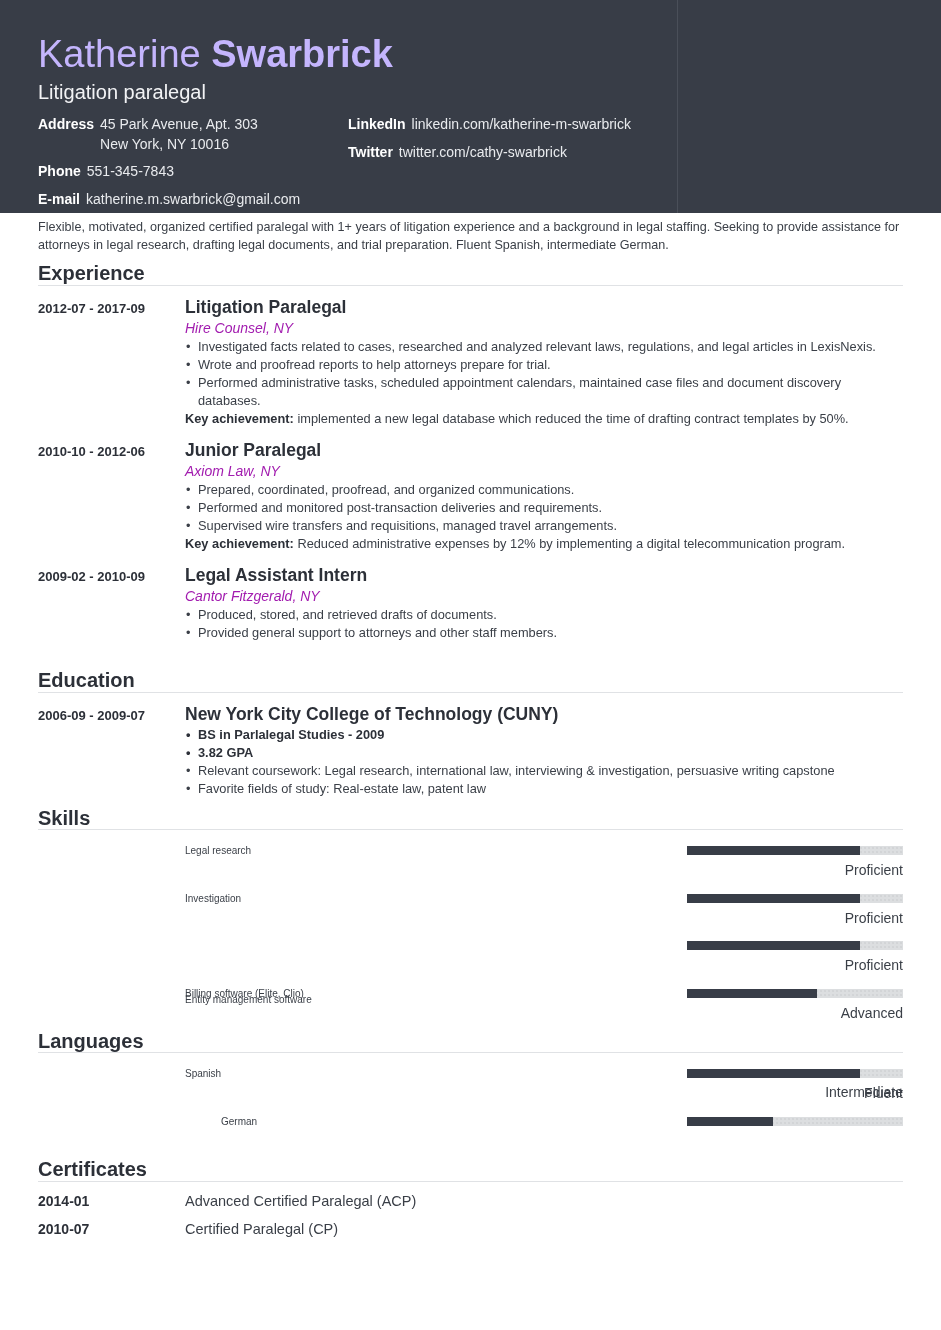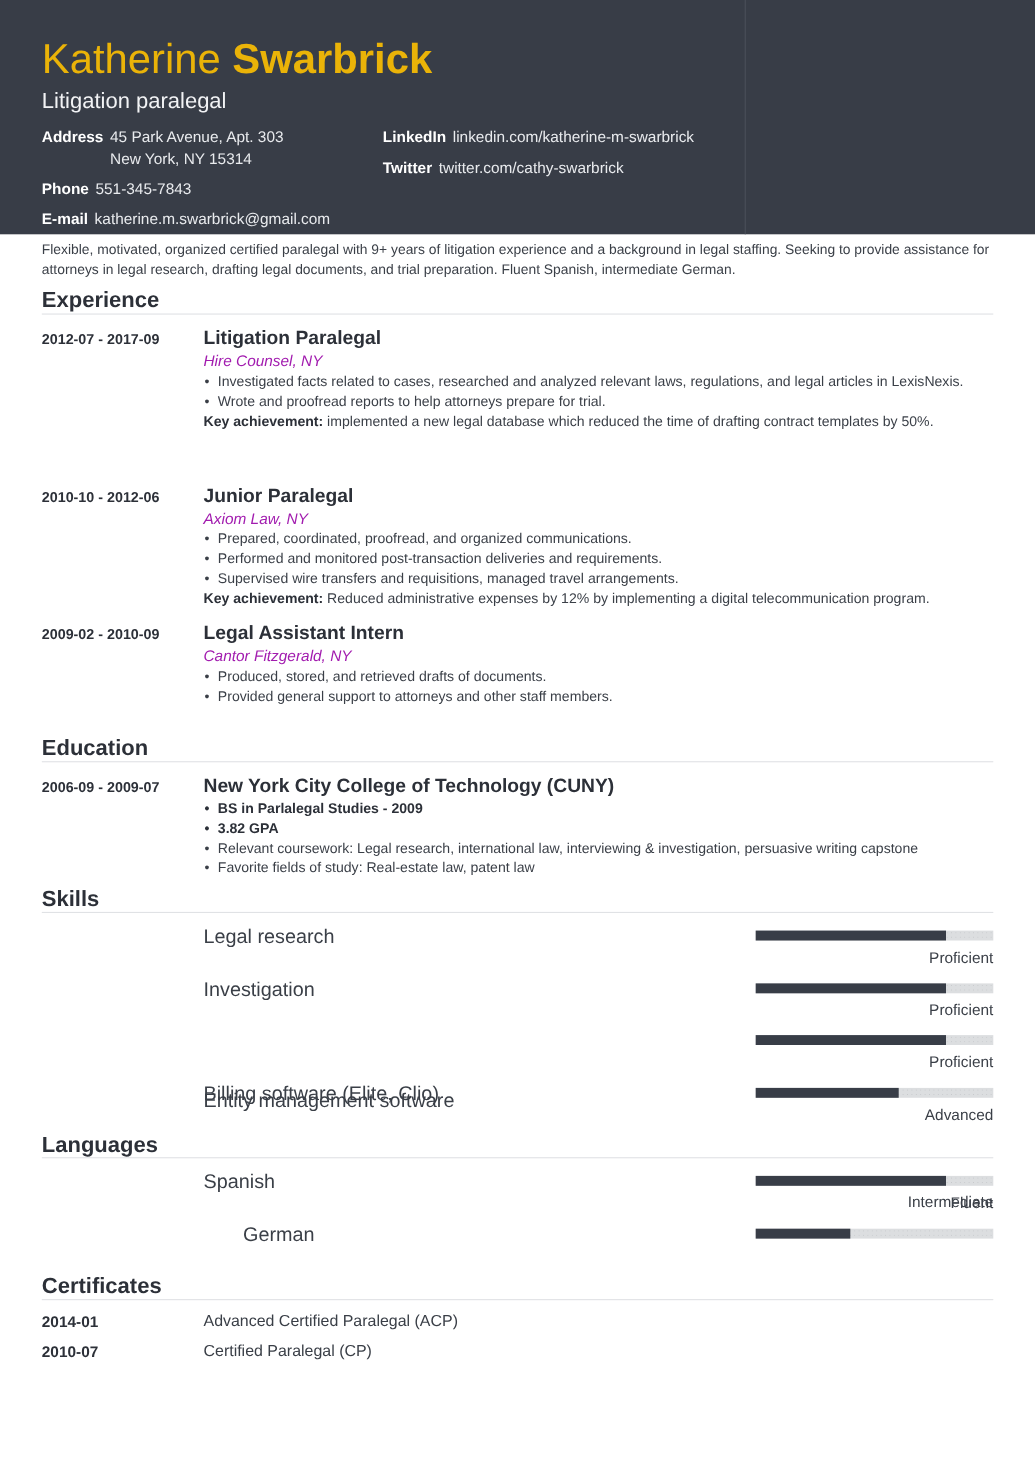--- a/index.html
+++ b/index.html
@@ -2,21 +2,21 @@
 <html><head>
   <meta charset="utf-8">
   <style>
     * { box-sizing: border-box; margin: 0; padding: 0; }
     html, body { width: 941px; height: 1330px; background: #ffffff; }
     body { font-family: "Liberation Sans", sans-serif; color: #333840; position: relative; overflow: hidden; }
 
     
     .header { position: absolute; left: 0; top: 0; width: 941px; height: 213px; background: #383d47; color: #ffffff; }
     .header-divider { position: absolute; left: 677px; top: 0; width: 1px; height: 213px; background: #4a4f59; }
-    .name { position: absolute; left: 38px; top: 32px; font-size: 38px; line-height: 44px; color: #eab308; }
+    .name { position: absolute; left: 38px; top: 32px; font-size: 38px; line-height: 44px; color: #c4b5fd; }
     .name .last { font-weight: bold; }
     .role { position: absolute; left: 38px; top: 80px; font-size: 20px; line-height: 24px; color: #f2f3f5; }
     .contact { position: absolute; font-size: 14px; line-height: 20px; color: #e9ebee; white-space: nowrap; }
     .contact .lbl { font-weight: bold; color: #ffffff; margin-right: 6px; }
     .contact .val { display: inline-block; vertical-align: top; }
     .c-address { left: 38px; top: 114px; }
     .c-phone { left: 38px; top: 161px; }
     .c-email { left: 38px; top: 189px; }
     .c-linkedin { left: 348px; top: 114px; }
     .c-twitter { left: 348px; top: 142px; }
@@ -30,21 +30,21 @@
     .entry { position: absolute; left: 185px; width: 720px; }
     .entry-title { font-size: 17.5px; font-weight: bold; color: #2c3038; line-height: 24px; }
     .entry-sub { font-size: 14px; font-style: italic; color: #a21caf; line-height: 20px; margin-top: -1px; }
     .entry ul { list-style: none; }
     .entry li { position: relative; padding-left: 13px; font-size: 12.8px; line-height: 18px; color: #3a3f47; }
     .entry li::before { content: "•"; position: absolute; left: 1px; top: 0; }
     .entry li.strong { font-weight: bold; color: #2c3038; }
     .entry .key { font-size: 12.8px; line-height: 18px; color: #3a3f47; }
     .entry .key b { color: #2c3038; }
 
-    .skill-name { position: absolute; left: 185px; font-size: 18px; line-height: 18px; color: #3a3f47; }
+    .skill-name { position: absolute; left: 185px; font-size: 10px; line-height: 18px; color: #3a3f47; }
     .bar { position: absolute; left: 687px; width: 216px; height: 9px;
            background-color: #dcdee0;
            background-image: radial-gradient(#c7c9cc 0.6px, transparent 0.8px);
            background-size: 4px 4px; }
     .bar-fill { position: absolute; left: 0; top: 0; height: 9px; background: #383d47; }
     .level { position: absolute; right: 38px; font-size: 14px; line-height: 16px; color: #3a3f47; text-align: right; }
 
     .cert-date { position: absolute; left: 38px; font-size: 14px; font-weight: bold; color: #2c3038; line-height: 18px; }
     .cert-name { position: absolute; left: 185px; font-size: 14.5px; color: #3a3f47; line-height: 18px; }
   </style>
@@ -53,48 +53,49 @@
 
 <div class="header">
   <div class="header-divider"></div>
   <div class="name">
     <span>Katherine</span>
     <span class="last">Swarbrick</span>
   </div>
   <div class="role">Litigation paralegal</div>
 
   <div class="contact c-address">
-    <span class="lbl">Address</span><span class="val"><span>45 Park Avenue, Apt. 303</span><br><span>New York, NY 15314</span></span>
+    <span class="lbl">Address</span><span class="val"><span>45 Park Avenue, Apt. 303</span><br><span>New York, NY 10016</span></span>
   </div>
   <div class="contact c-phone">
     <span class="lbl">Phone</span><span class="val">551-345-7843</span>
   </div>
   <div class="contact c-email">
     <span class="lbl">E-mail</span><span class="val">katherine.m.swarbrick@gmail.com</span>
   </div>
   <div class="contact c-linkedin">
     <span class="lbl">LinkedIn</span><span class="val">linkedin.com/katherine-m-swarbrick</span>
   </div>
   <div class="contact c-twitter">
     <span class="lbl">Twitter</span><span class="val">twitter.com/cathy-swarbrick</span>
   </div>
 </div>
 
-<div class="summary">Flexible, motivated, organized certified paralegal with 9+ years of litigation experience and a background in legal staffing. Seeking to provide assistance for attorneys in legal research, drafting legal documents, and trial preparation. Fluent Spanish, intermediate German.</div>
+<div class="summary">Flexible, motivated, organized certified paralegal with 1+ years of litigation experience and a background in legal staffing. Seeking to provide assistance for attorneys in legal research, drafting legal documents, and trial preparation. Fluent Spanish, intermediate German.</div>
 
 <div class="section-title" style="top:261px;">Experience</div>
 <div class="section-rule" style="top:285px;"></div>
 
 <div class="entry-date" style="top:300px;">2012-07 - 2017-09</div>
 <div class="entry" style="top:295px;">
   <div class="entry-title">Litigation Paralegal</div>
   <div class="entry-sub">Hire Counsel, NY</div>
   <ul>
     <li>Investigated facts related to cases, researched and analyzed relevant laws, regulations, and legal articles in LexisNexis.</li>
     <li>Wrote and proofread reports to help attorneys prepare for trial.</li>
+    <li>Performed administrative tasks, scheduled appointment calendars, maintained case files and document discovery databases.</li>
   </ul>
   <div class="key"><b>Key achievement:</b><span> implemented a new legal database which reduced the time of drafting contract templates by 50%.</span></div>
 </div>
 
 <div class="entry-date" style="top:443px;">2010-10 - 2012-06</div>
 <div class="entry" style="top:438px;">
   <div class="entry-title">Junior Paralegal</div>
   <div class="entry-sub">Axiom Law, NY</div>
   <ul>
     <li>Prepared, coordinated, proofread, and organized communications.</li>

